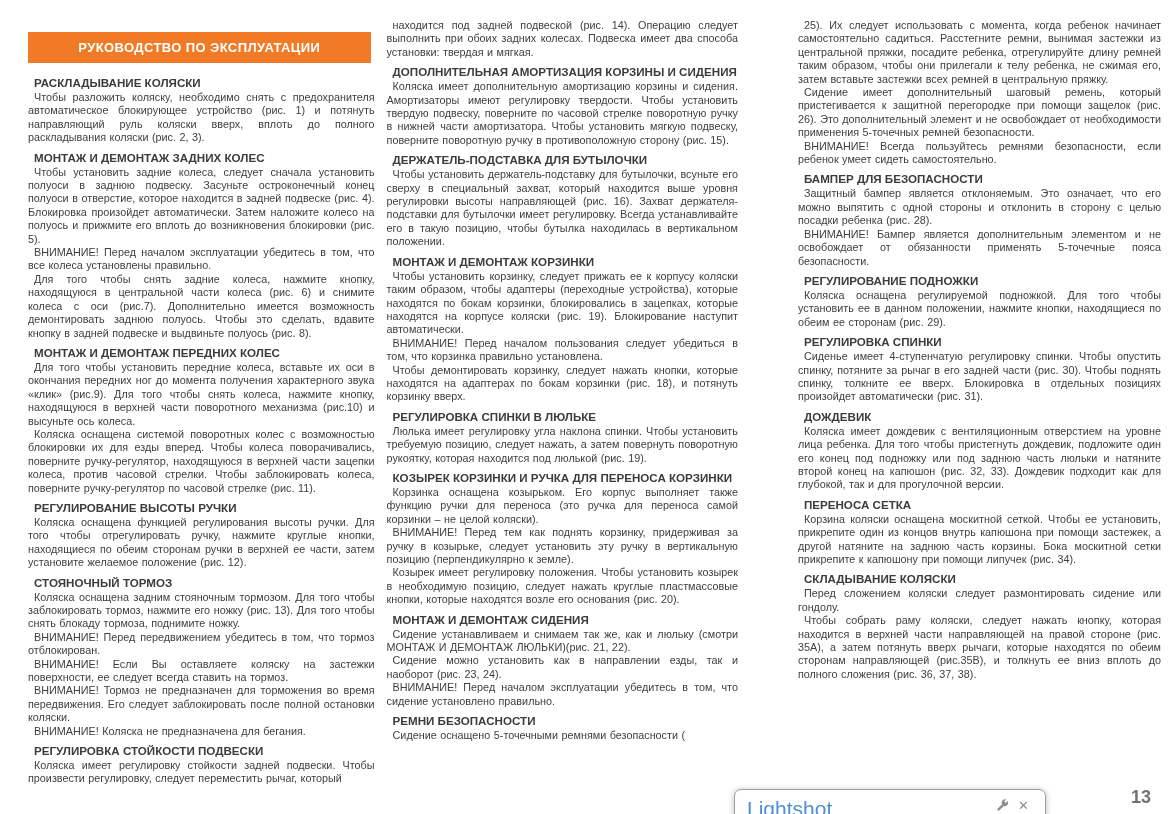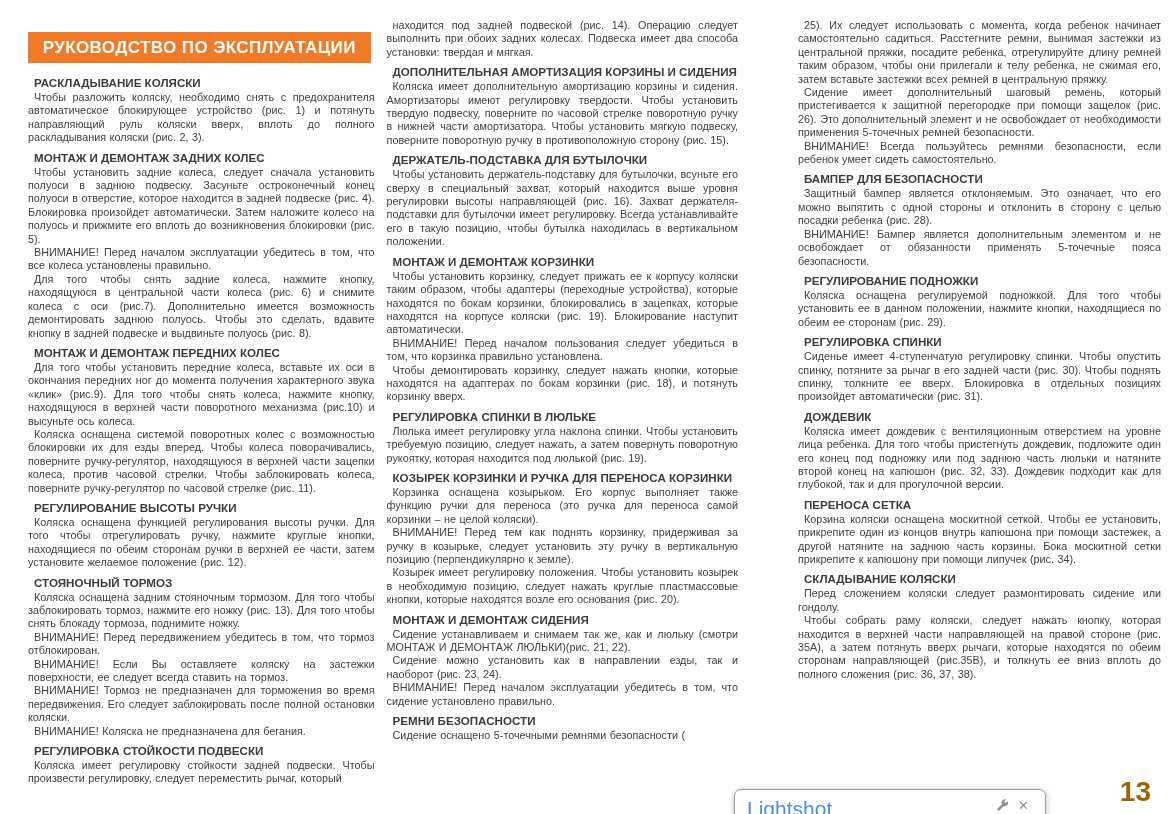--- a/index.html
+++ b/index.html
@@ -19,35 +19,35 @@
   .col:nth-child(1){width:357px;}
   .col:nth-child(2){width:362px;}
   .col:nth-child(3){width:374px;margin-left:48px;}
   .banner{
     margin:13px 4px 13px 0;
     height:31px;
     background:#F07A26;
     display:flex;align-items:center;justify-content:center;
   }
   .banner span{
-    color:#ffffff;font-weight:bold;font-size:17px;letter-spacing:.4px;
+    color:#ffffff;font-weight:bold;font-size:13px;letter-spacing:.4px;
     white-space:nowrap;
   }
   .sec-heading{
     font-size:11.6px;line-height:13px;font-weight:bold;
     margin:6px 0 2px;padding-left:6px;color:#3c3c3c;
   }
   .para{
     font-size:10.8px;line-height:13.4px;
     margin:0;text-align:justify;text-indent:6px;
     word-spacing:.5px;
   }
   .page-number{
     position:absolute;right:18px;bottom:6px;
-    font-size:28px;font-weight:bold;color:#a16207;
+    font-size:18px;font-weight:bold;color:#737373;
   }
   .lightshot-popup{
     position:absolute;left:734px;top:789px;width:312px;height:60px;
     background:#ffffff;border:1px solid #9e9e9e;border-radius:7px;
     box-shadow:0 1px 6px rgba(0,0,0,.28);
     display:flex;justify-content:space-between;align-items:flex-start;
     padding:7px 16px 0 12px;box-sizing:border-box;
   }
   .ls-title{font-size:21px;color:#4e8fd6;}
   .ls-icons{display:flex;gap:9px;align-items:center;margin-top:2px;}

